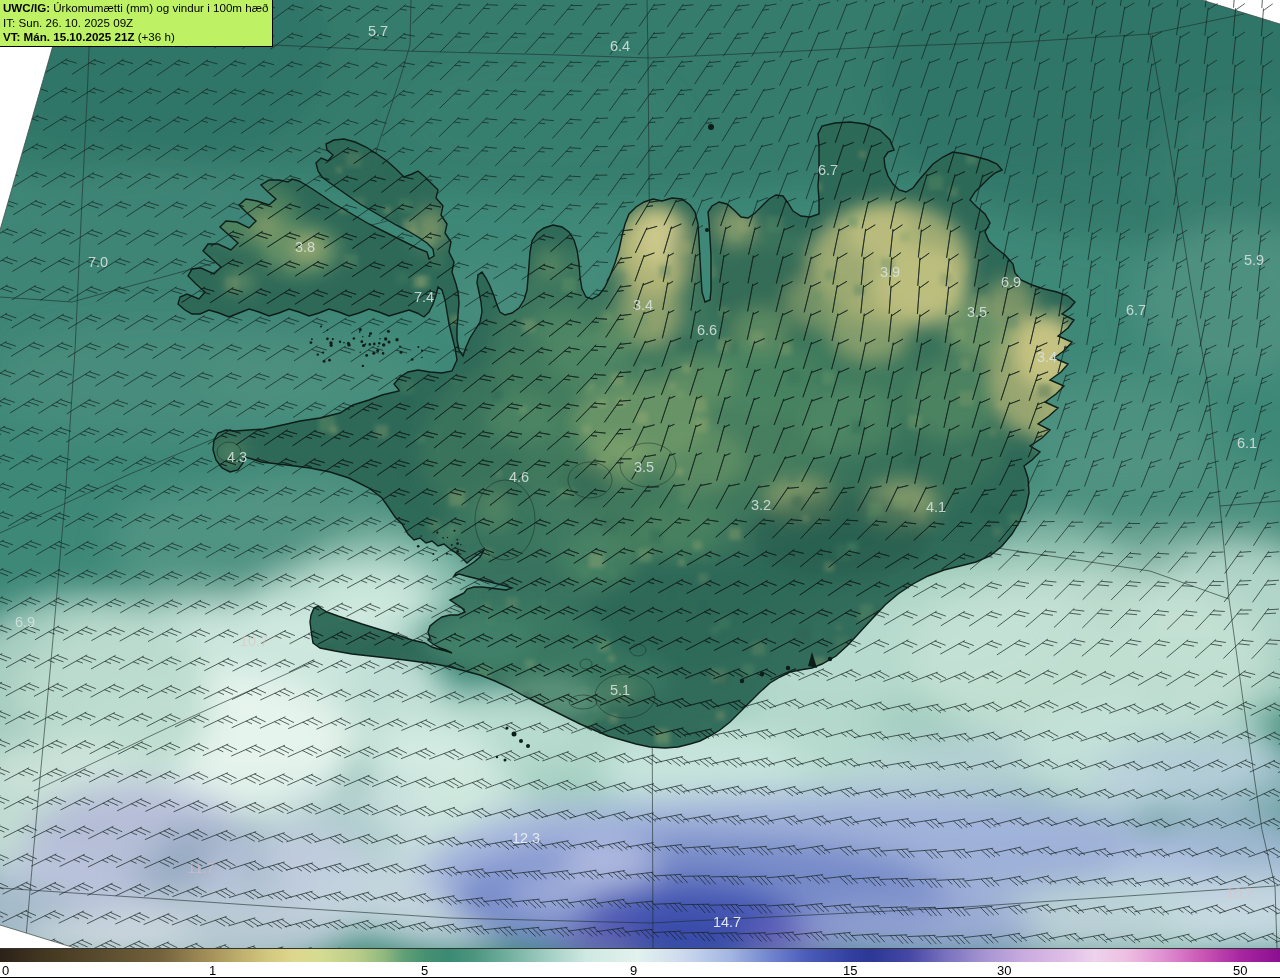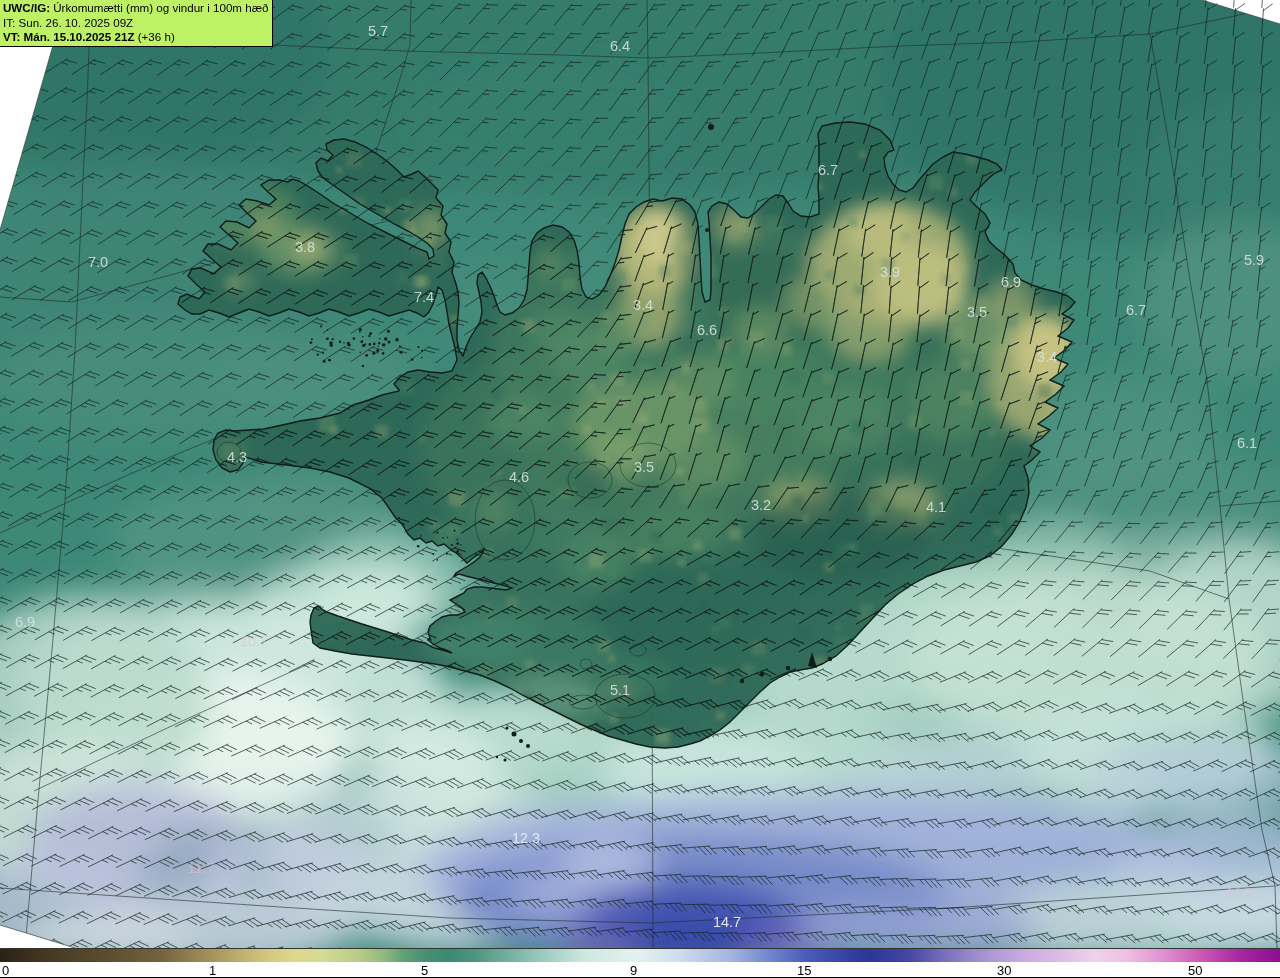--- a/index.html
+++ b/index.html
@@ -599,16 +599,16 @@
   </svg>
 <div id="hdr"><b>UWC/IG:</b> Úrkomumætti (mm) og vindur i 100m hæð<br>
 IT: Sun. 26. 10. 2025 09Z<br>
 <b>VT: Mán. 15.10.2025 21Z</b> (+36 h)</div>
 <div id="cbar"></div>
 <div id="clab">
     <span style="left:2px">0</span>
     <span style="left:209px">1</span>
     <span style="left:421px">5</span>
     <span style="left:630px">9</span>
-    <span style="left:797px">15</span>
+    <span style="left:843px">15</span>
     <span style="left:997px">30</span>
-    <span style="left:1188px">50</span>
+    <span style="left:1233px">50</span>
   </div>
 
 </body></html>

